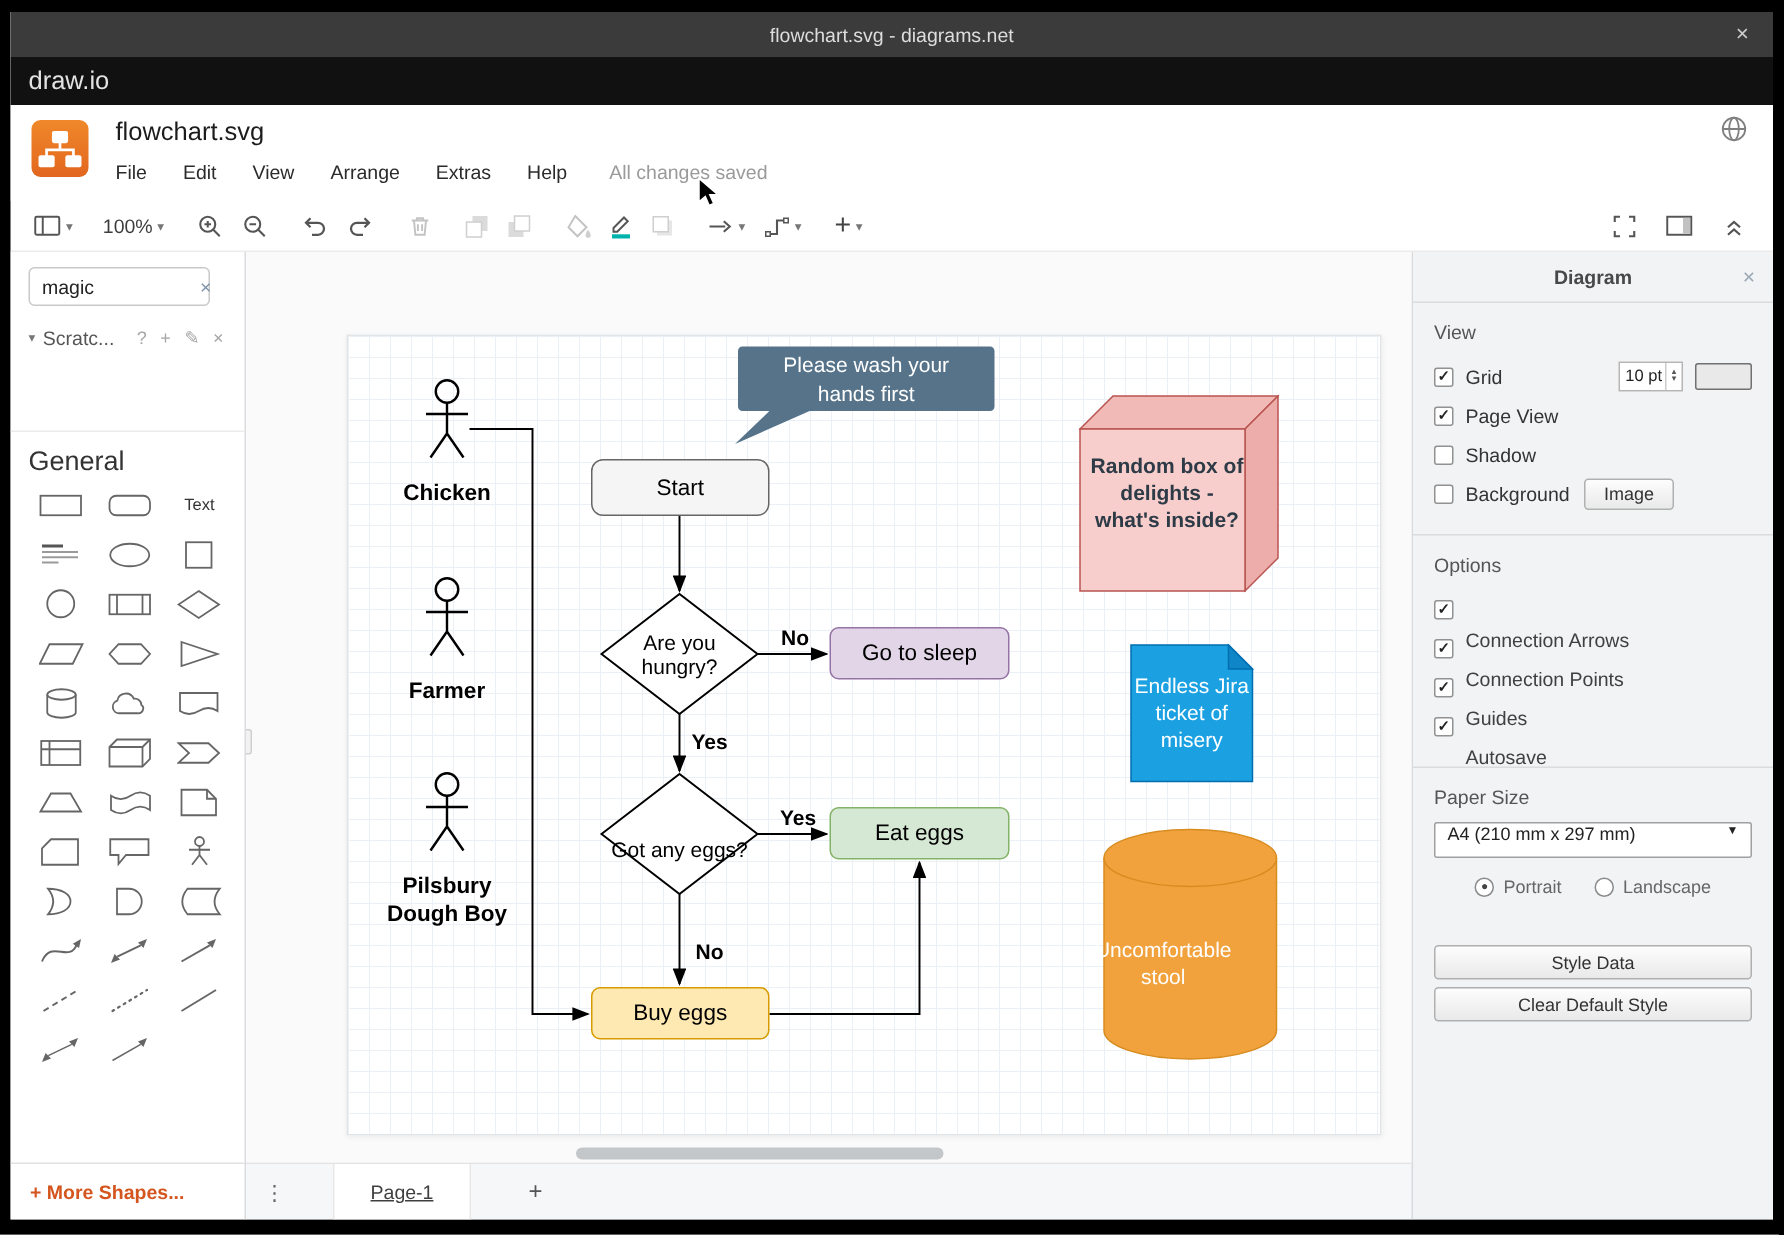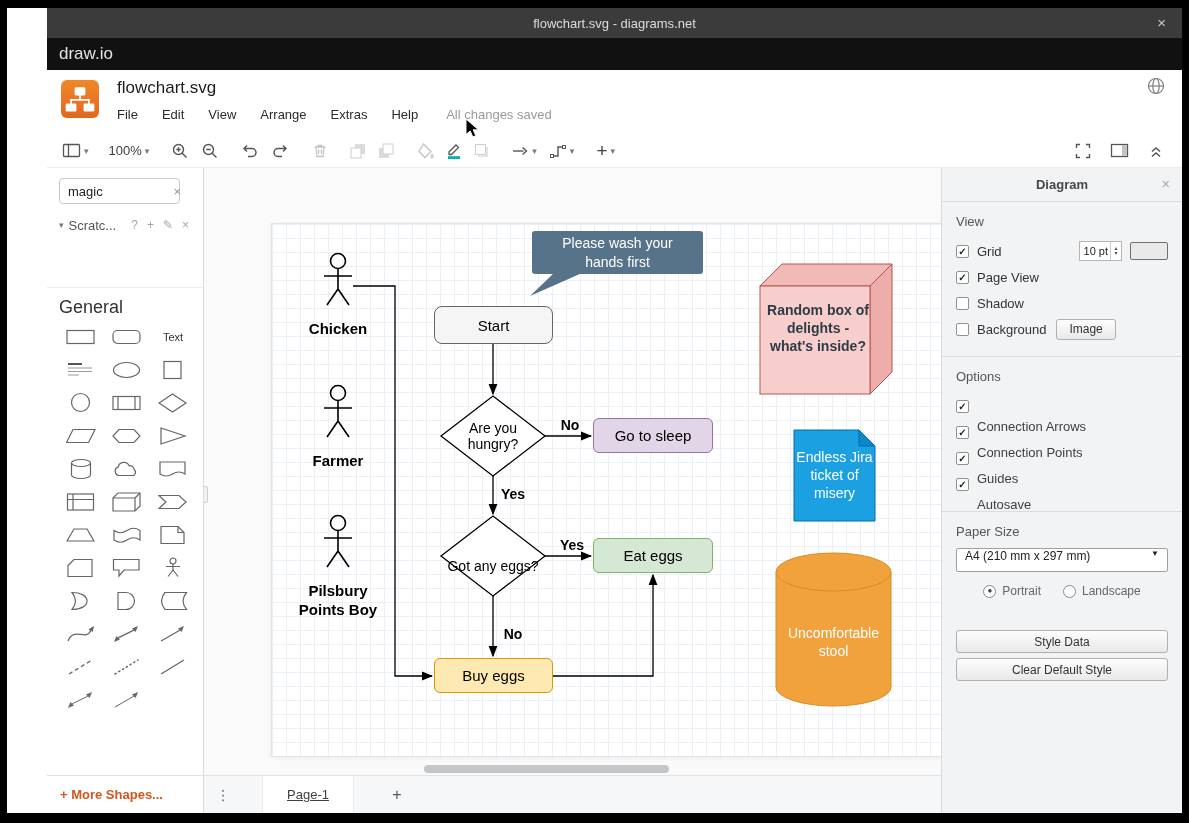--- a/index.html
+++ b/index.html
@@ -1,19 +1,19 @@
 <!DOCTYPE html>
 <html><head>
 <meta charset="utf-8">
 <style>
   * { margin:0; padding:0; box-sizing:border-box; }
   html,body { width:1189px; height:823px; }
   body { font-family:"Liberation Sans", sans-serif; background:#000; }
   .frame { width:1189px; height:823px; padding:8px 7px 10px 7px; background:#000; }
-  .window { width:100%; height:100%; display:flex; flex-direction:column; background:#fff; position:relative; overflow:hidden;padding-left:40px; }
+  .window { width:100%; height:100%; display:flex; flex-direction:column; background:#fff; position:relative; overflow:hidden; }
 
   
   .titlebar { height:30px; background:#3b3b3b; color:#ddd; display:flex; align-items:center; justify-content:center; position:relative; font-size:13px; flex:none; }
   .titlebar .close-x { position:absolute; right:16px; top:6px; font-size:15px; color:#c9c9c9; cursor:default; }
 
   
   .appbar { height:32px; background:#111; color:#e3e3e3; display:flex; align-items:center; padding-left:12px; font-size:17px; flex:none; }
 
   
   .header { height:64px; background:#fff; position:relative; padding-left:70px; flex:none; }
@@ -515,21 +515,21 @@
           <svg class="abs" style="left:46px;top:160px" width="40" height="58" fill="none" stroke="#000" stroke-width="1.6">
             <circle cx="20" cy="9" r="7.5"></circle>
                 <path d="M20 16.5 V37 M6 24 H34 M20 37 L9 53 M20 37 L31 53"></path>
           </svg>
           <div class="actor-label" style="left:16px;top:228px;width:100px">Farmer</div>
 
           <svg class="abs" style="left:46px;top:290px" width="40" height="58" fill="none" stroke="#000" stroke-width="1.6">
             <circle cx="20" cy="9" r="7.5"></circle>
                 <path d="M20 16.5 V37 M6 24 H34 M20 37 L9 53 M20 37 L31 53"></path>
           </svg>
-          <div class="actor-label" style="left:26px;top:358px;width:80px">Pilsbury Points Boy</div>
+          <div class="actor-label" style="left:26px;top:358px;width:80px">Pilsbury Dough Boy</div>
 
           <div class="node n-start">
                 <span>Start</span>
               </div>
           <div class="d-text" style="left:171px;top:190px;width:100px;height:44px">Are you hungry?</div>
           <div class="node n-sleep">
                 <span>Go to sleep</span>
               </div>
           <div class="d-text" style="left:171px;top:320px;width:100px;height:44px">Got any eggs?</div>
           <div class="node n-eat">
@@ -554,21 +554,21 @@
           <svg class="abs" style="left:521px;top:205px" width="83" height="93">
             <polygon points="1,1 66,1 82,17 82,92 1,92" fill="#1ba1e2" stroke="#006eaf"></polygon>
             <polygon points="66,1 66,17 82,17" fill="#0e86c7" stroke="#006eaf"></polygon>
           </svg>
           <div class="white-shape-text" style="left:523px;top:224px;width:79px">Endless Jira ticket of misery</div>
 
           <svg class="abs" style="left:503px;top:327px" width="117" height="156">
             <path d="M1 21 V136 a57.5 19 0 0 0 115 0 V21" fill="#f2a23c" stroke="#d78c1f"></path>
             <ellipse cx="58.5" cy="21" rx="57.5" ry="19" fill="#f2a23c" stroke="#d78c1f"></ellipse>
           </svg>
-          <div class="white-shape-text" style="left:505px;top:400px;width:113px">Uncomfortable stool</div>
+          <div class="white-shape-text" style="left:487px;top:400px;width:113px">Uncomfortable stool</div>
 
         </div>
 
         <div class="hscroll"></div>
       </div>
 
       <div class="pagesbar">
         <div class="pages-dots">⋮</div>
         <div class="page-tab">
           <span>Page-1</span>

